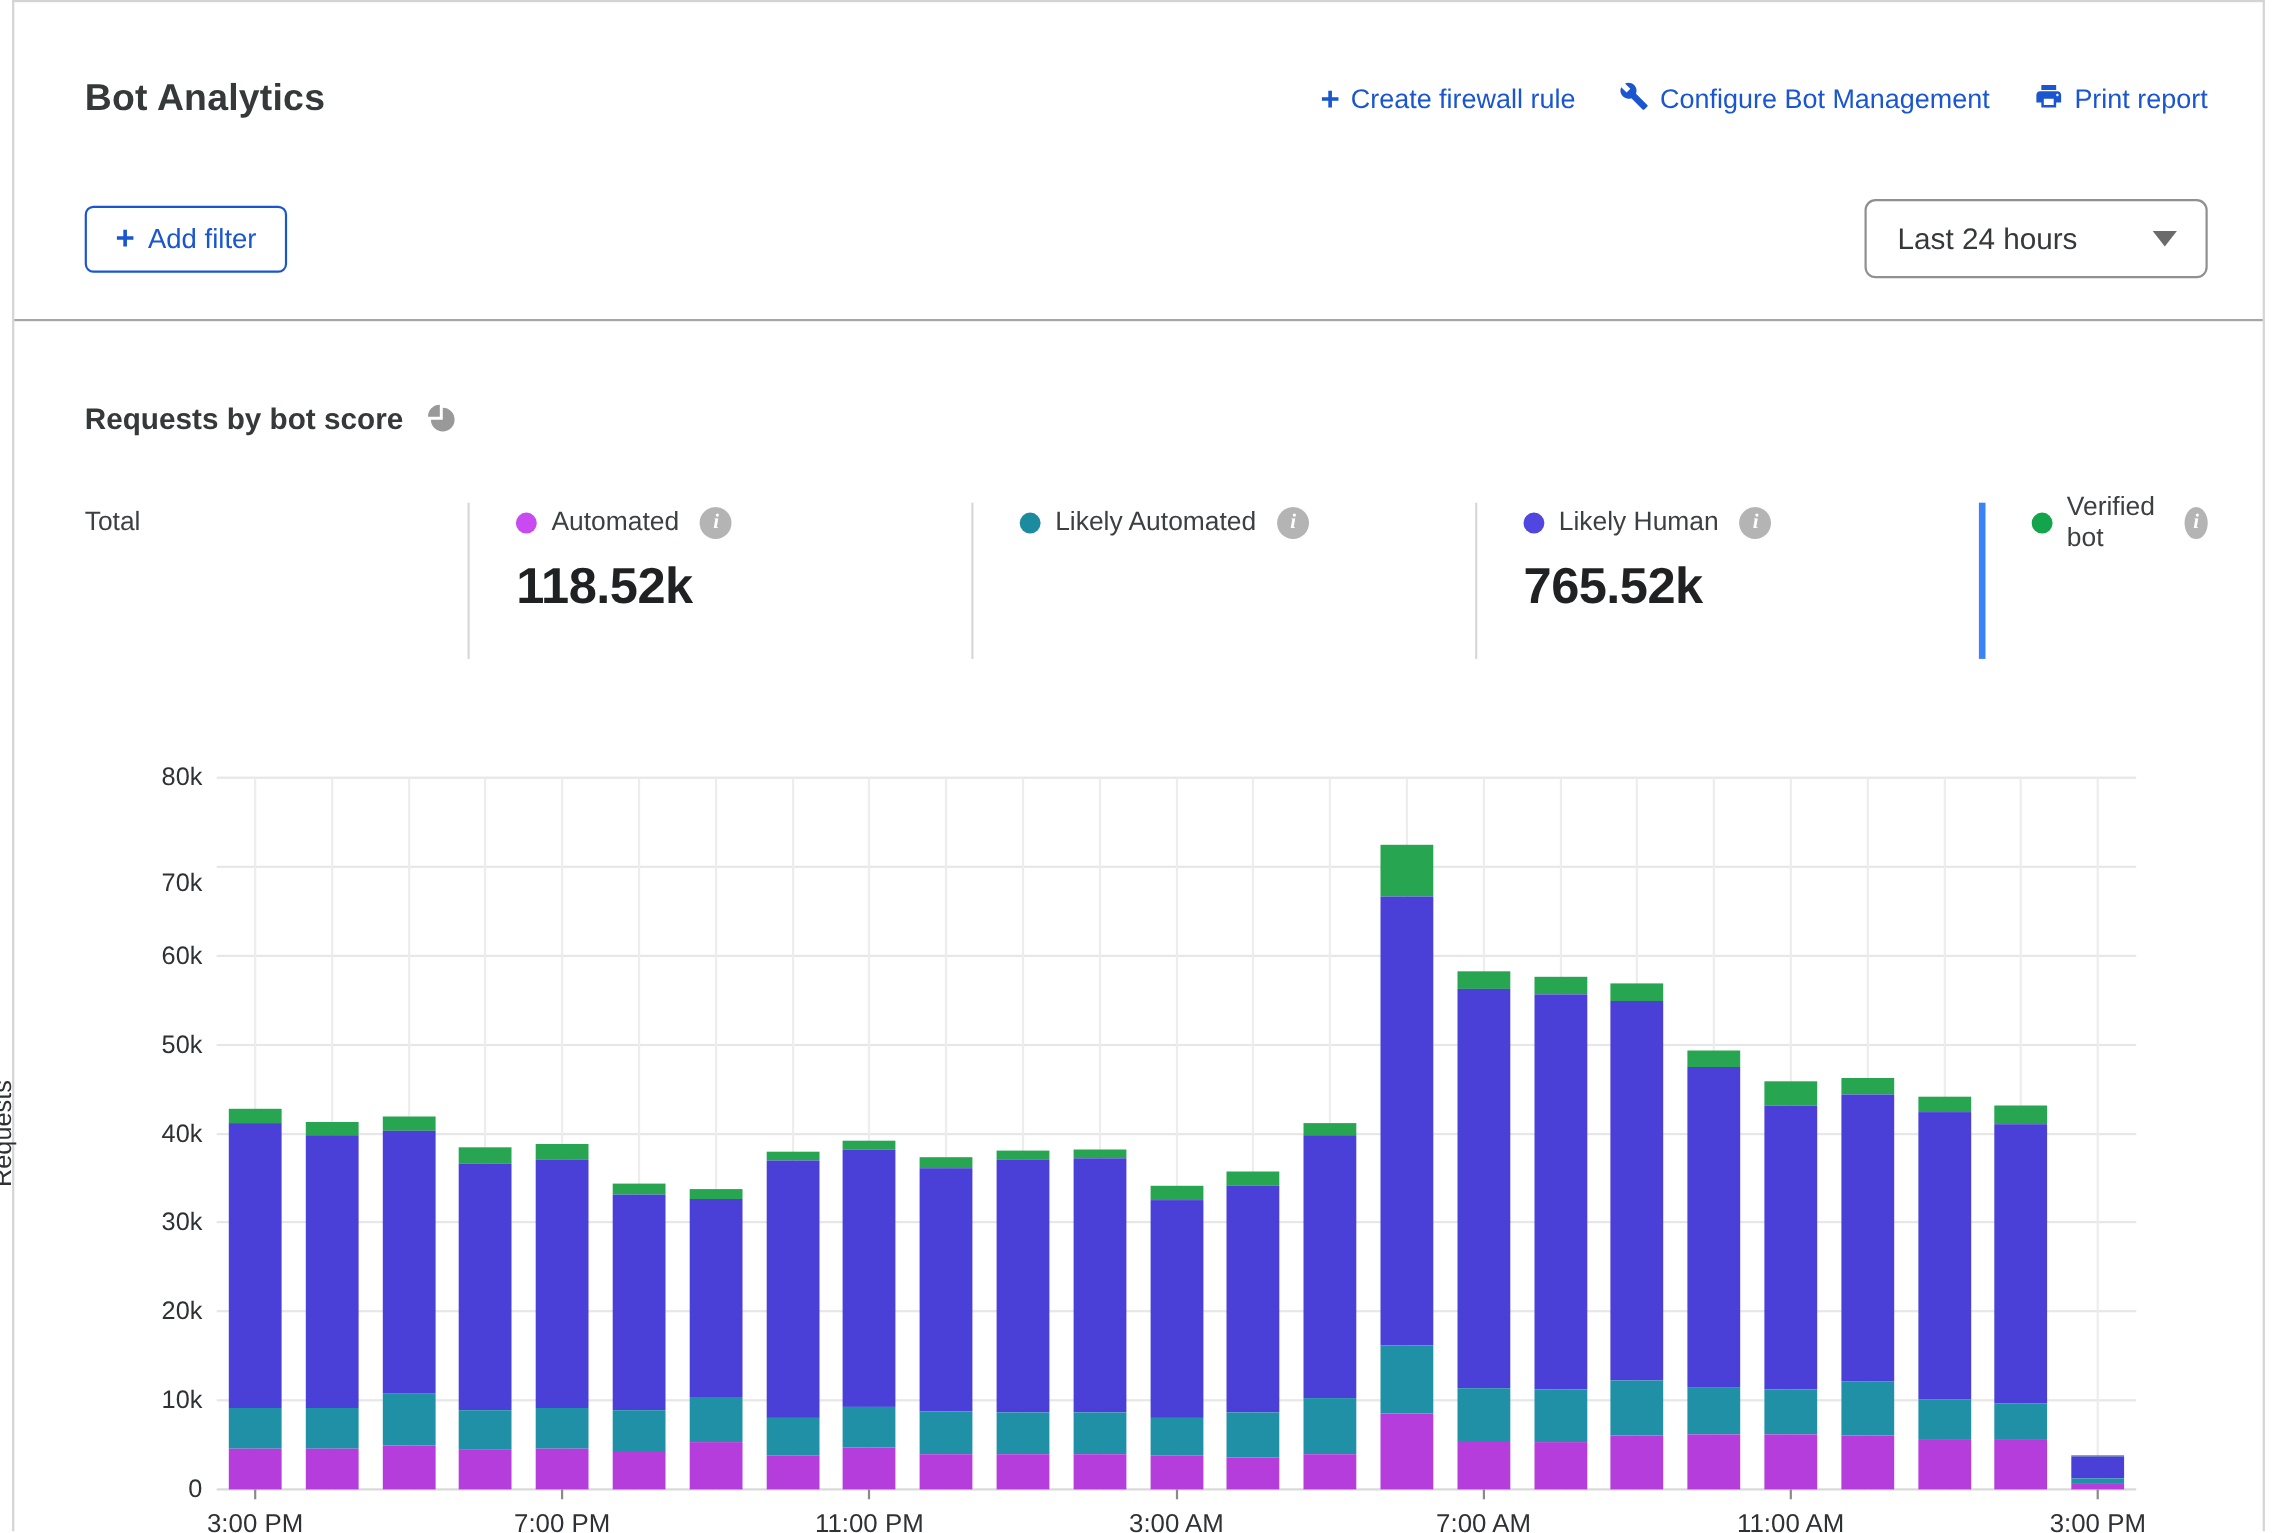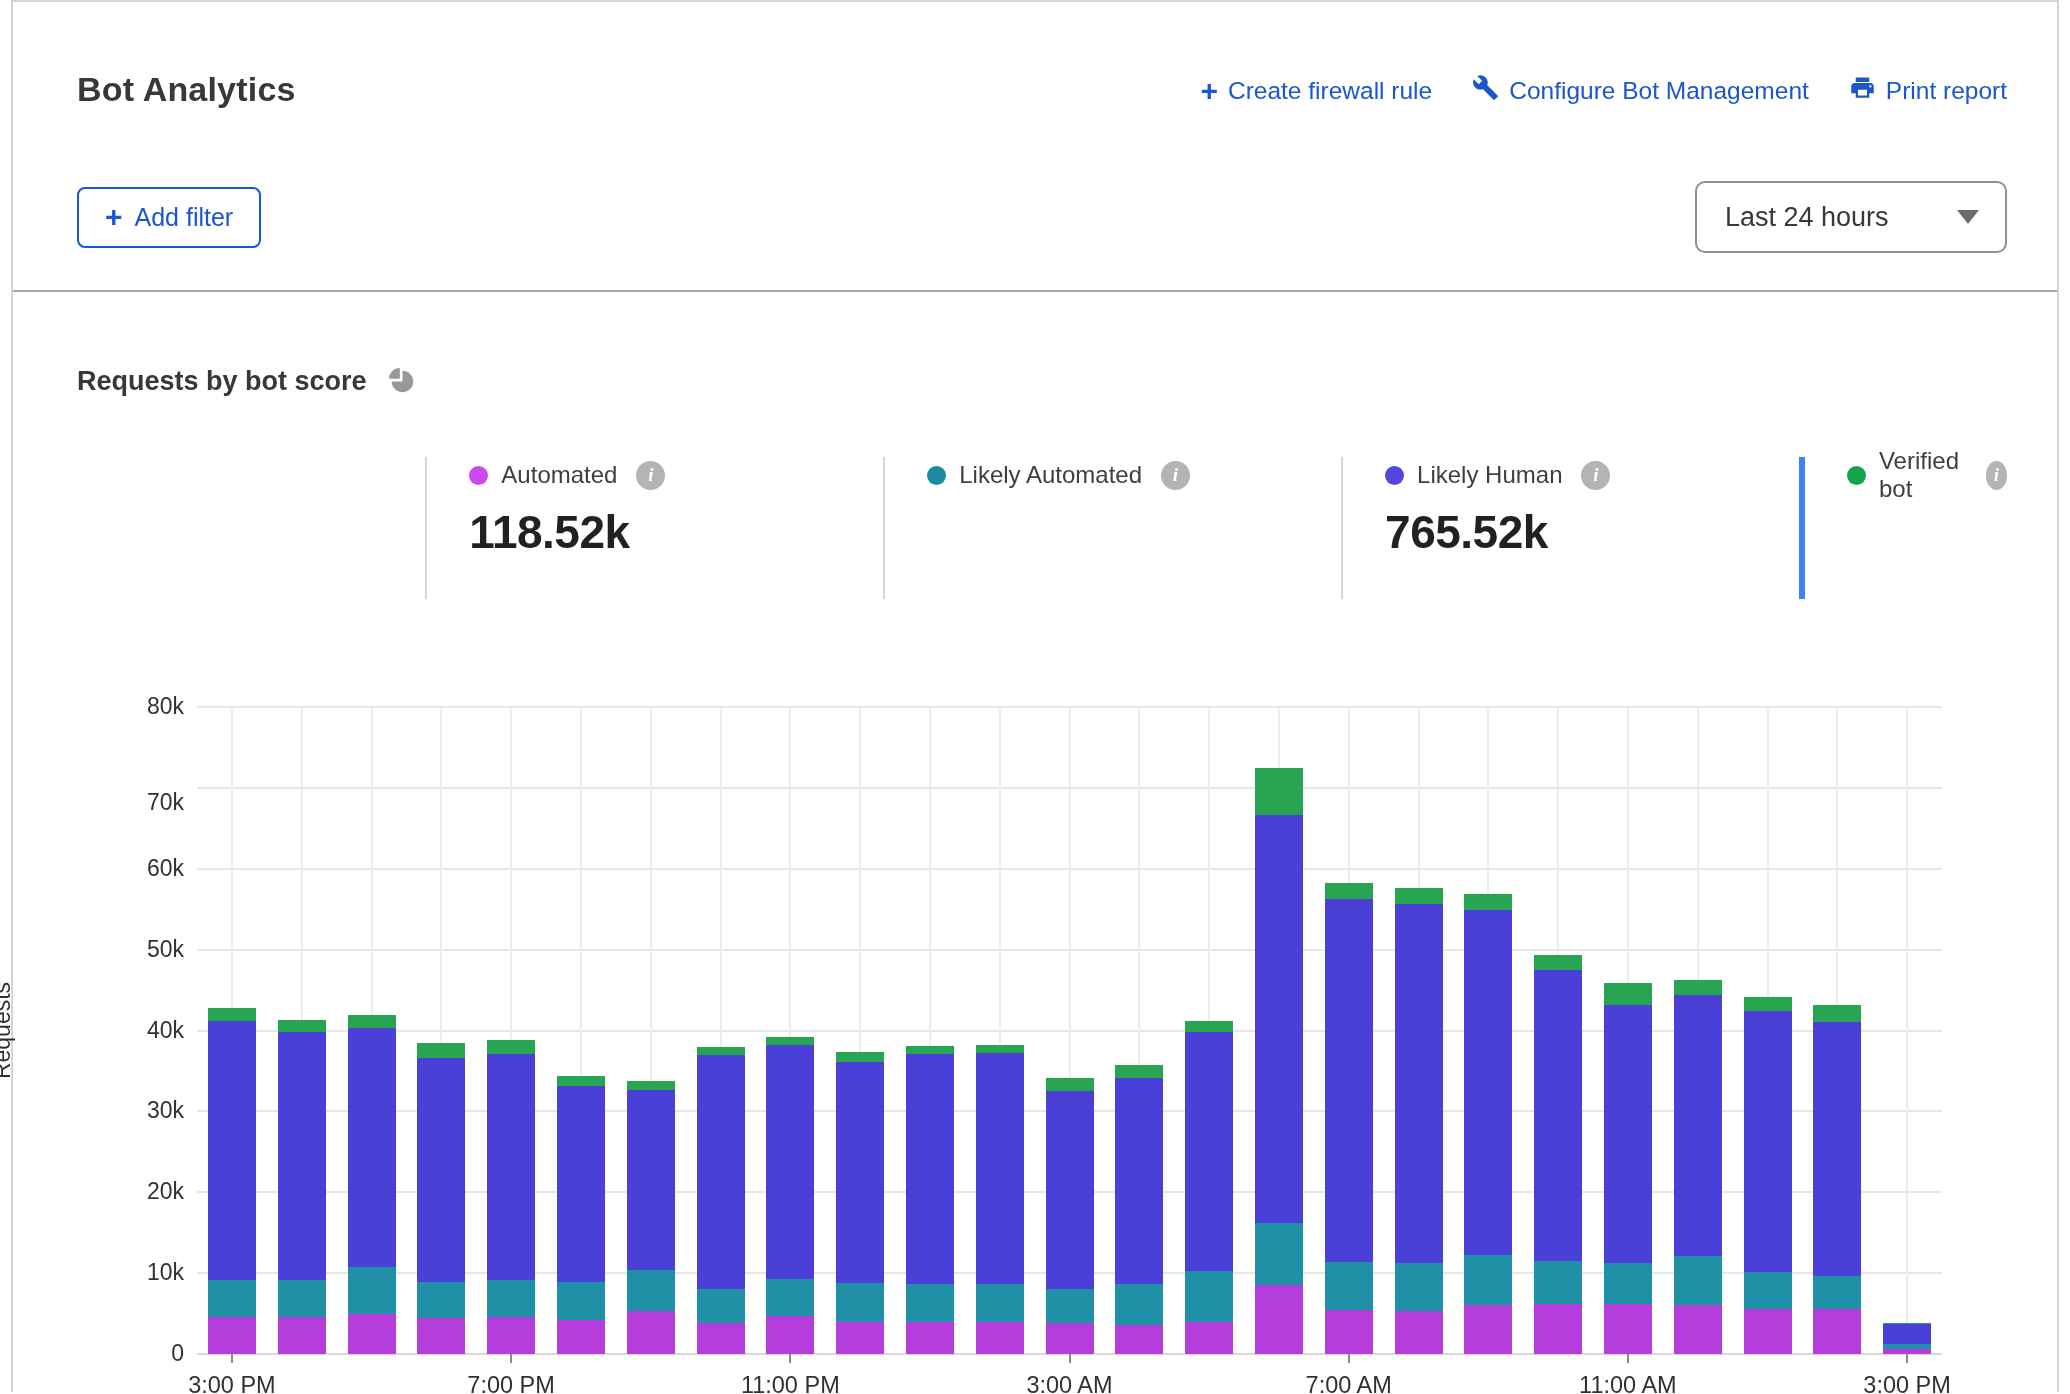--- a/index.html
+++ b/index.html
@@ -103,20 +103,23 @@
       <span class="pie-icon">
         <svg viewBox="0 0 26 26" fill="#999999">
           <path d="M13 13 L13 5 A8 8 0 1 1 5 13 Z"></path>
           <path d="M11 11 L11 3 A8 8 0 0 0 3 11 Z"></path>
         </svg>
       </span>
     </div>
 
     <div class="stats">
       <div class="stat c1">
+        <div class="stat-label">
+            <span>Total</span>
+          </div>
       </div>
       <div class="stat c2">
         <div class="stat-label">
           <span class="dot" style="background: rgb(200, 74, 240);"></span>
           <span>Automated</span>
           <span class="info-icon">i</span>
         </div>
         <div class="stat-value">118.52k</div>
       </div>
       <div class="stat c3">

